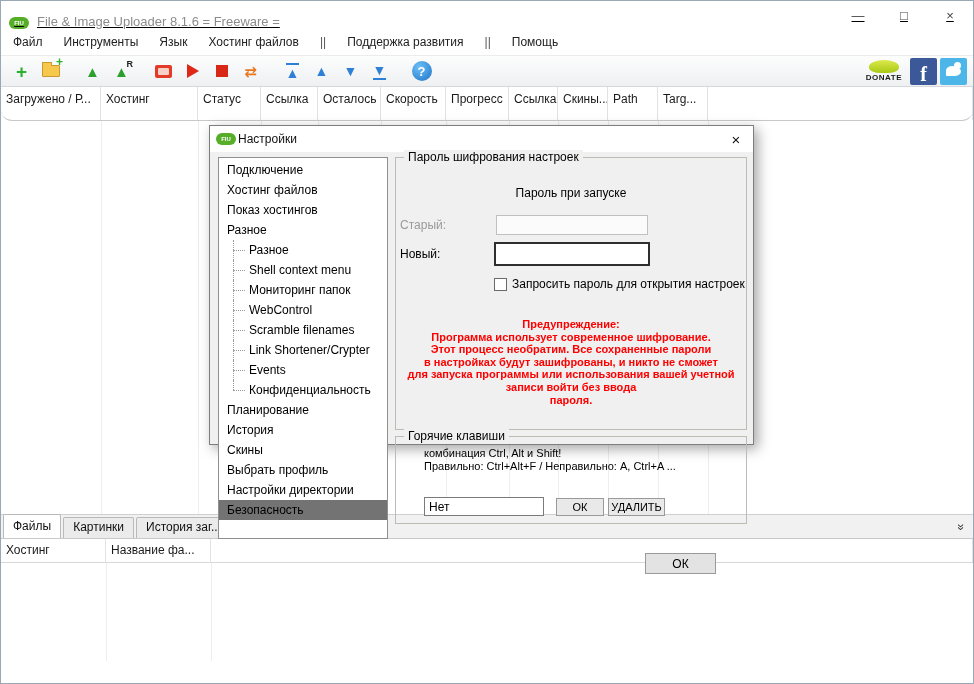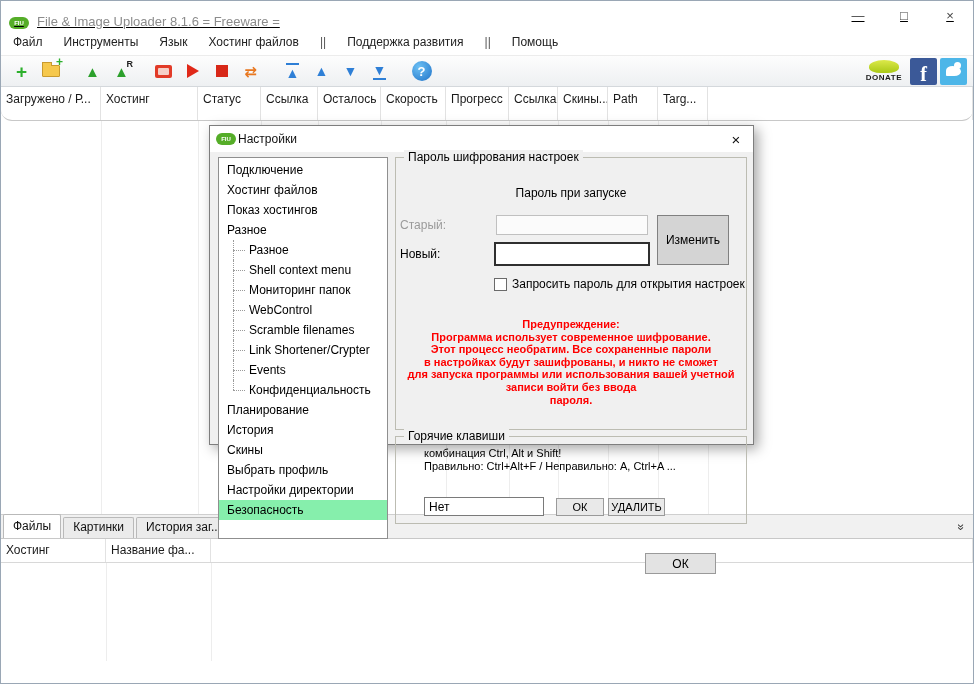--- a/index.html
+++ b/index.html
@@ -79,21 +79,21 @@
   .dlg-title { font-size:12px; color:#111; margin-left:2px; }
   .dlg-close { margin-left:auto; width:22px; text-align:center; font-size:15px; color:#111; cursor:default; }
   .dlg-body { position:absolute; left:0; top:26px; right:0; bottom:0; }
 
   .tree { position:absolute; left:8px; top:5px; width:170px; height:382px; background:#fff; border:1px solid #8f8f8f; padding-top:2px; font-size:12px; overflow:hidden; }
   .tree-item { height:20px; line-height:20px; padding-left:8px; color:#000; cursor:default; white-space:nowrap; position:relative; }
   .tree-item.lvl1 { padding-left:30px; }
   .tree-item.lvl1::before { content:""; position:absolute; left:14px; top:10px; width:12px; border-top:1px dotted #9a9a9a; }
   .tree-item.lvl1::after { content:""; position:absolute; left:14px; top:0; height:20px; border-left:1px dotted #9a9a9a; }
   .tree-item.lvl1-last::after { height:10px; }
-  .tree-item.selected { background:#86efac; }
+  .tree-item.selected { background:#737373; }
 
   .groupbox { position:absolute; border:1px solid #bcbcb2;padding-left:48px; }
   .gb-title { position:absolute; top:-8px; left:8px; background:#f0f0f0; padding:0 4px; font-size:12px; line-height:14px; color:#000; }
   .g1 { left:185px; top:5px; width:352px; height:273px; }
   .g2 { left:185px; top:284px; width:352px; height:88px; }
 
   .pw-header { position:absolute; left:0; right:0; top:28px; text-align:center; font-size:12px; color:#000; }
   .pw-label { position:absolute; width:90px; text-align:left; font-size:12px; }
   .lab-old { left:4px; top:60px; color:#9a9a9a; }
   .lab-new { left:4px; top:89px; color:#000; }
@@ -270,21 +270,20 @@
         <div class="tree-item selected">Безопасность</div>
       </div>
 
       <div class="groupbox g1">
         <span class="gb-title">Пароль шифрования настроек</span>
         <div class="pw-header">Пароль при запуске</div>
         <label class="pw-label lab-old">Старый:</label>
         <input class="pw-input in-old" disabled="" style="">
         <label class="pw-label lab-new">Новый:</label>
         <input class="pw-input in-new" style="">
-        <button class="change-btn">Изменить</button>
         <div class="chk-row">
           <span class="checkbox"></span>
           <span>Запросить пароль для открытия настроек</span>
         </div>
         <div class="warning">
           <div>Предупреждение:</div>
           <div>Программа использует современное шифрование.</div>
           <div>Этот процесс необратим. Все сохраненные пароли</div>
           <div>в настройках будут зашифрованы, и никто не сможет</div>
           <div>для запуска программы или использования вашей учетной</div>

